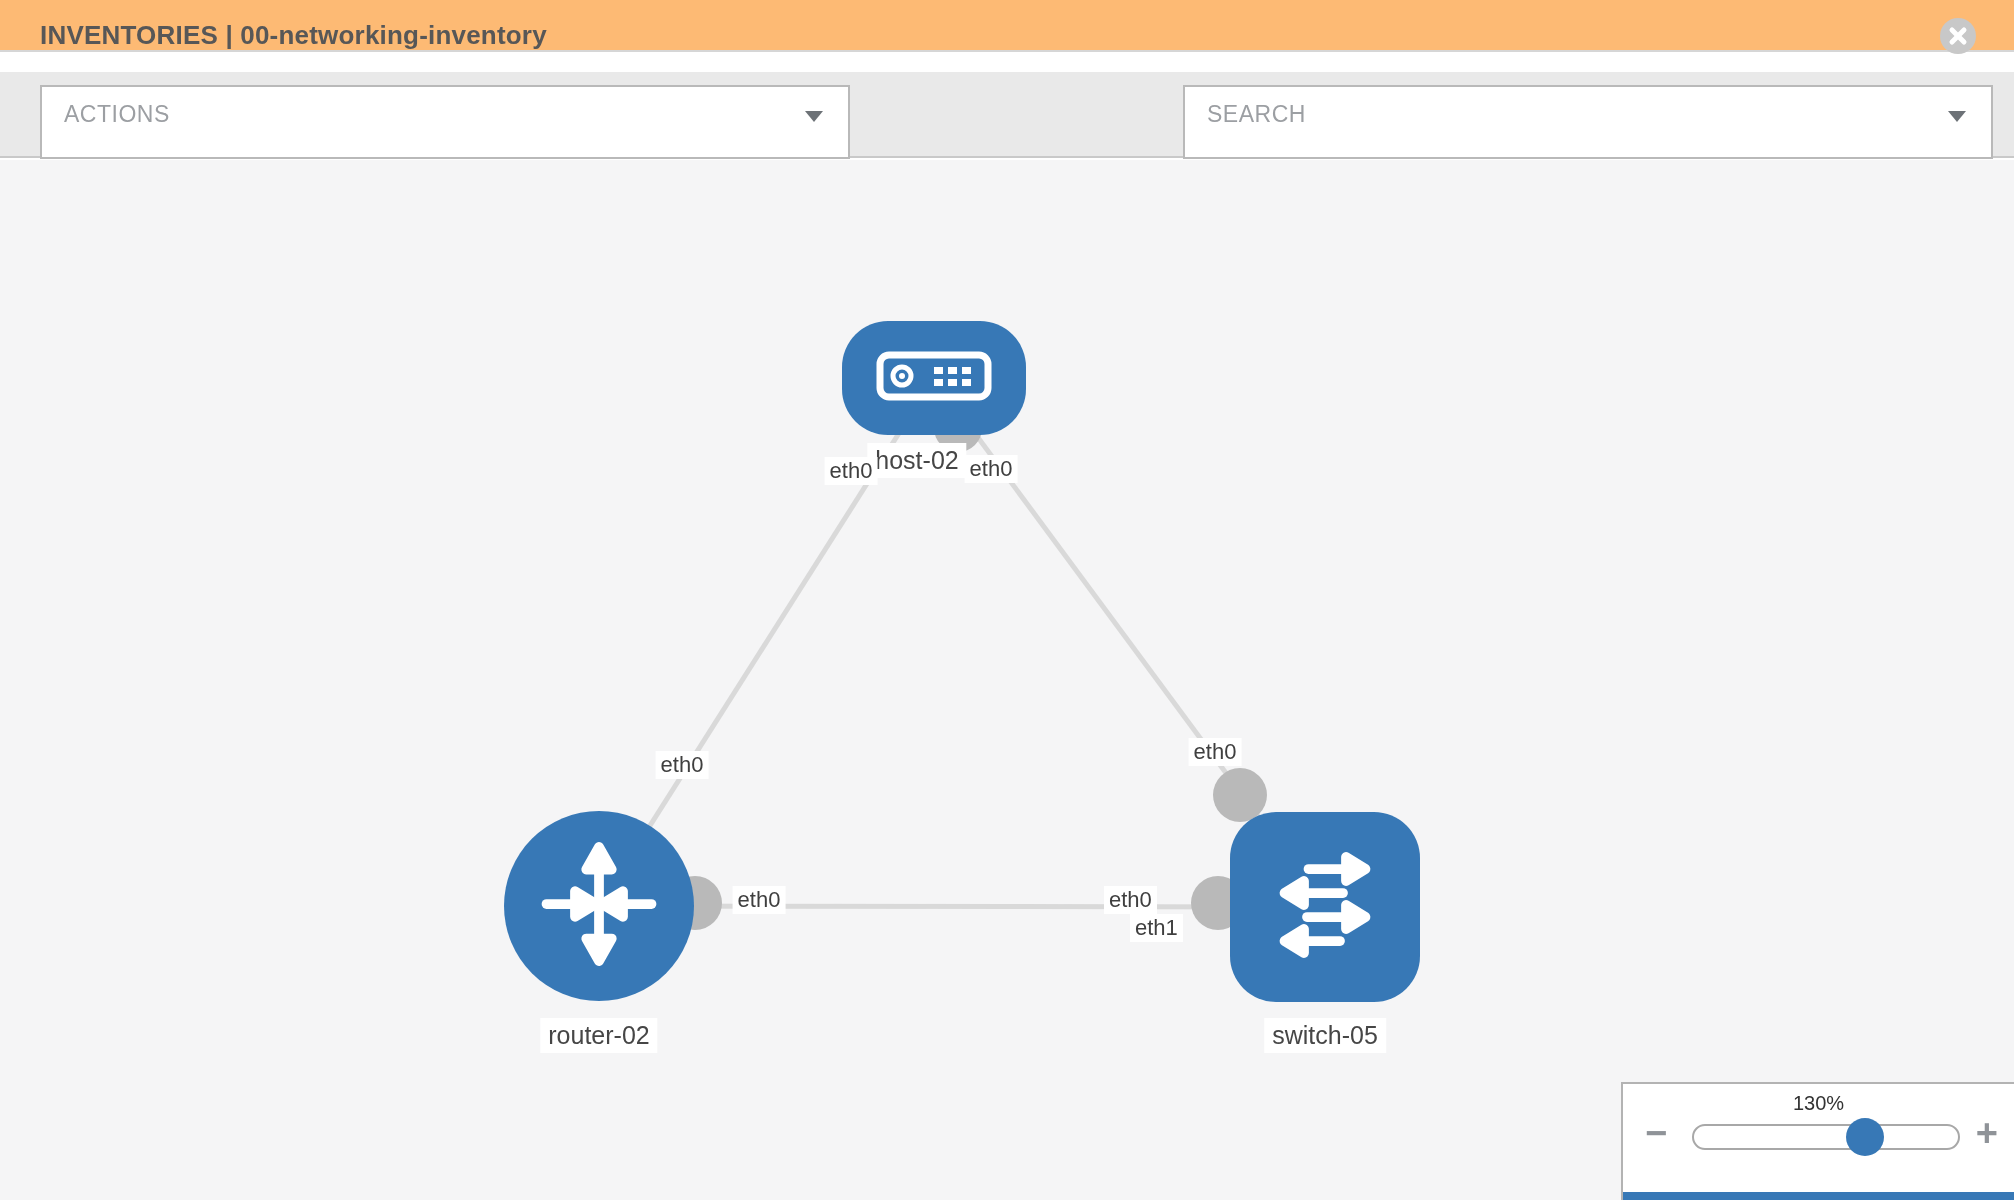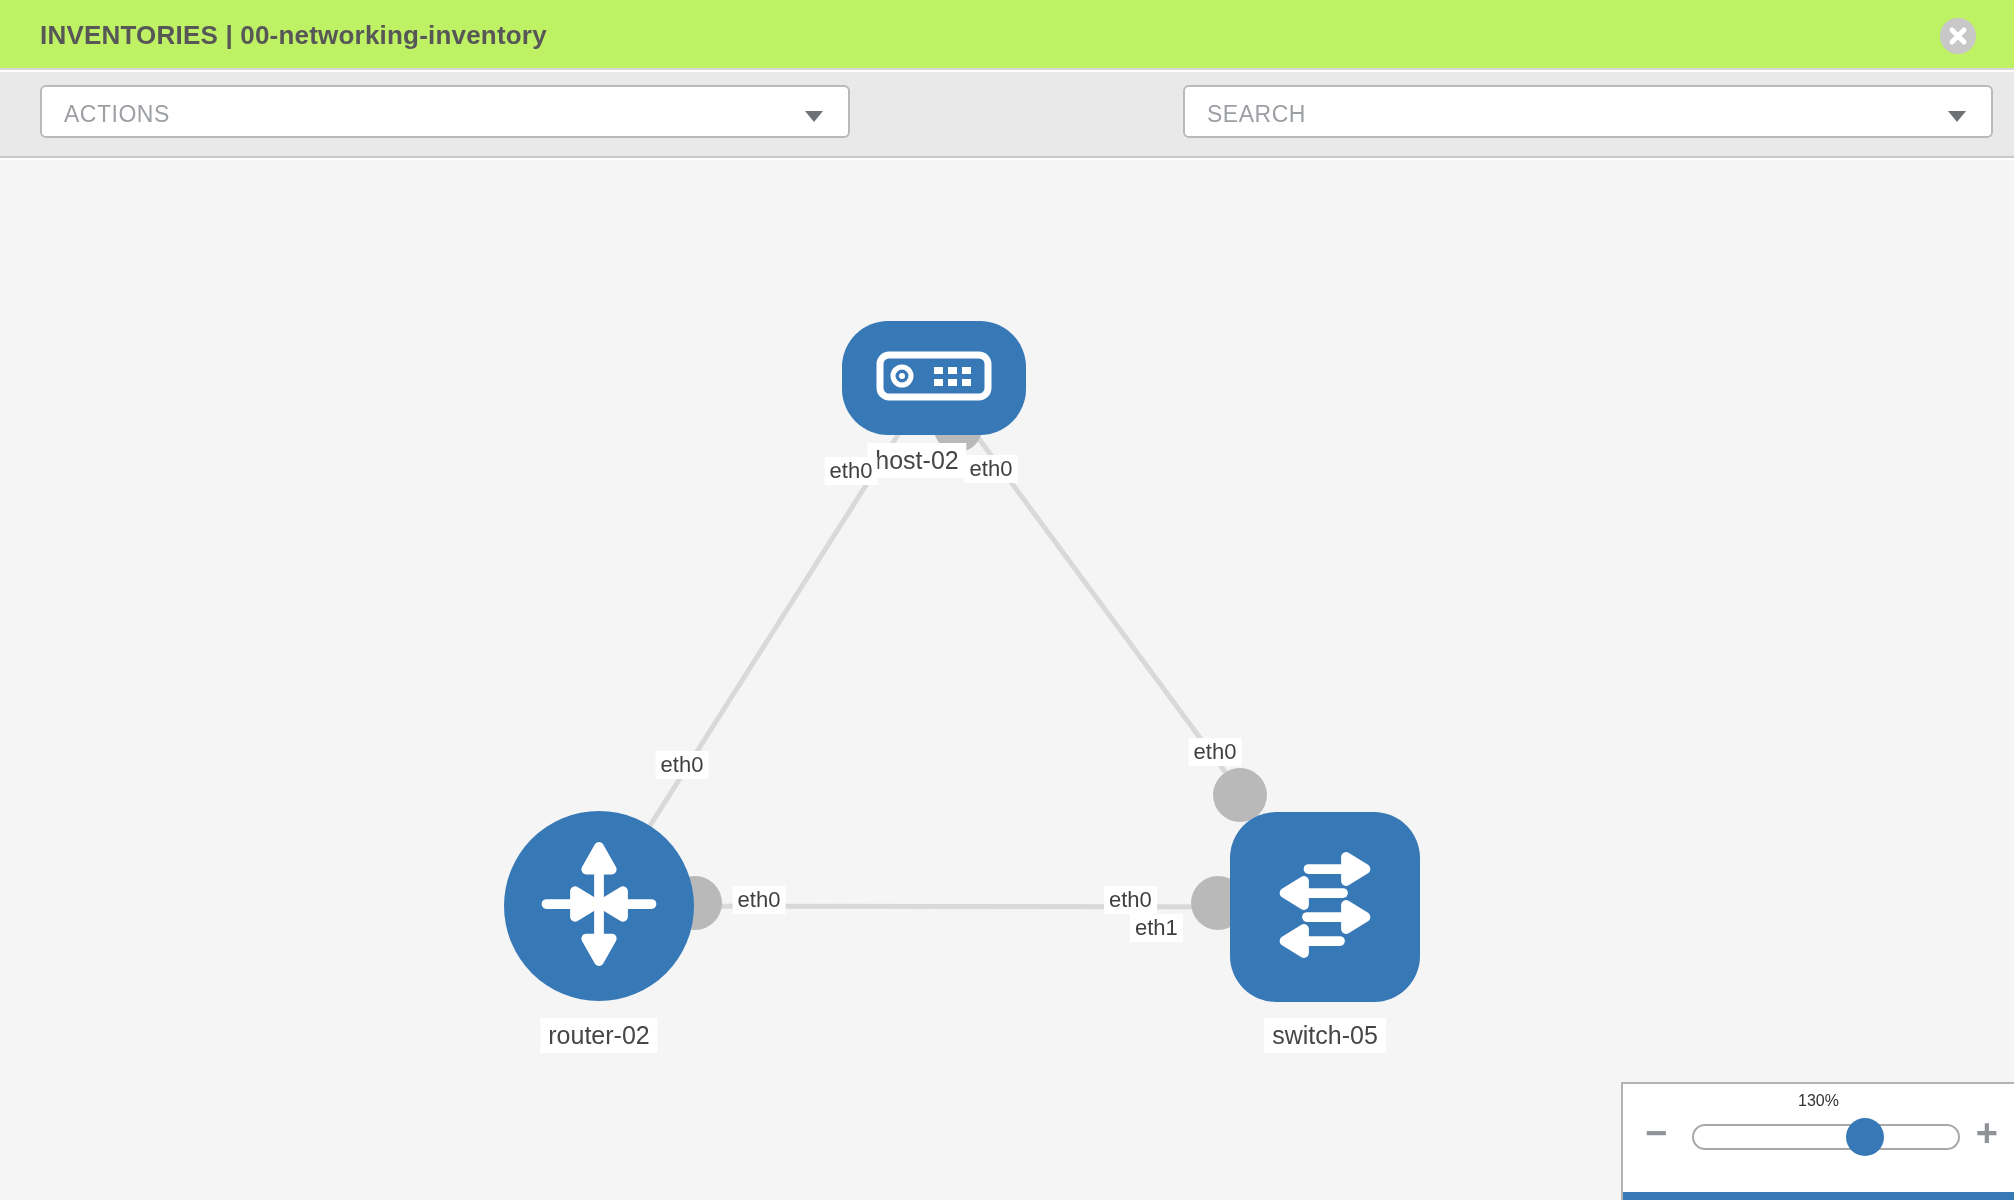--- a/index.html
+++ b/index.html
@@ -1,33 +1,33 @@
 <!DOCTYPE html>
 <html><head>
 <meta charset="utf-8">
 <style>
   * { margin:0; padding:0; box-sizing:border-box; }
   html,body { width:2014px; height:1200px; overflow:hidden;
     font-family:"Liberation Sans", sans-serif; background:#fff; }
   .page { position:relative; width:2014px; height:1200px; }
 
   
-  .header { position:absolute; left:0; top:0; width:2014px; height:70px;
-    background:#bef264; border-bottom:2px solid #d6d6d6; }
+  .header { position:absolute; left:0; top:0; width:2014px; height:52px;
+    background:#fdba74; border-bottom:2px solid #d6d6d6; }
   .header-title { position:absolute; left:40px; top:0; line-height:70px;
     font-size:26px; font-weight:bold; color:#575757; letter-spacing:0.2px; }
   .close-btn { position:absolute; right:38px; top:18px; width:36px; height:36px;
     border-radius:50%; background:#c8c8c8; cursor:pointer; }
   .close-btn svg { position:absolute; left:8px; top:8px; }
 
   
   .toolbar { position:absolute; left:0; top:72px; width:2014px; height:86px;
     background:#e9e9e9; border-bottom:2px solid #c9c9c9; }
-  .combo { position:absolute; top:13px; height:53px; width:810px; background:#fff;
-    border:2px solid #b9b9b9; border-radius:6px; cursor:pointer; }
+  .combo { position:absolute; top:13px; height:74px; width:810px; background:#fff;
+    border:2px solid #b9b9b9; border-radius:0; cursor:pointer; }
   .combo-actions { left:40px; }
   .combo-search { left:1183px; }
   .combo-text { position:absolute; left:22px; top:0; line-height:54px;
     font-size:23px; color:#9c9fa3; letter-spacing:0.5px; }
   .caret { position:absolute; right:25px; top:24px; width:0; height:0;
     border-left:9px solid transparent; border-right:9px solid transparent;
     border-top:11px solid #6d7277; }
   .tool-btn { position:absolute; top:106px; width:44px; height:44px; cursor:pointer; }
   .tool-wrench { left:1058px; }
   .tool-key { left:1122px; }
@@ -49,21 +49,21 @@
     font-size:22px; padding:1px 5px; white-space:nowrap; z-index:4; }
   .if-center { transform:translateX(-50%); }
   .if-rear { z-index:3; }
   .if-front { z-index:5; }
 
   
   .zoom-panel { position:absolute; left:1621px; top:1082px; width:393px; height:118px;
     background:#ffffff; border-left:2px solid #b3b3b3; border-top:2px solid #b3b3b3;
     z-index:6; }
   .zoom-level { position:absolute; left:0; top:8px; width:100%; text-align:center;
-    font-size:16px; color:#333; }
+    font-size:20px; color:#333; }
   .zoom-sign { position:absolute; font-size:38px; font-weight:bold; color:#8f9398;
     line-height:38px; cursor:pointer; user-select:none; }
   .zoom-minus { left:22px; top:30px; }
   .zoom-plus  { right:16px; top:30px; }
   .zoom-track { position:absolute; left:69px; top:40px; width:268px; height:26px;
     background:#fff; border:2px solid #a8a8a8; border-radius:13px; cursor:pointer; }
   .zoom-thumb { position:absolute; left:152px; top:-8px; width:38px; height:38px;
     border-radius:50%; background:#3778b6; cursor:pointer; }
   .key-bar { position:absolute; left:0; bottom:0; width:100%; height:8px;
     background:#3778b6; }

